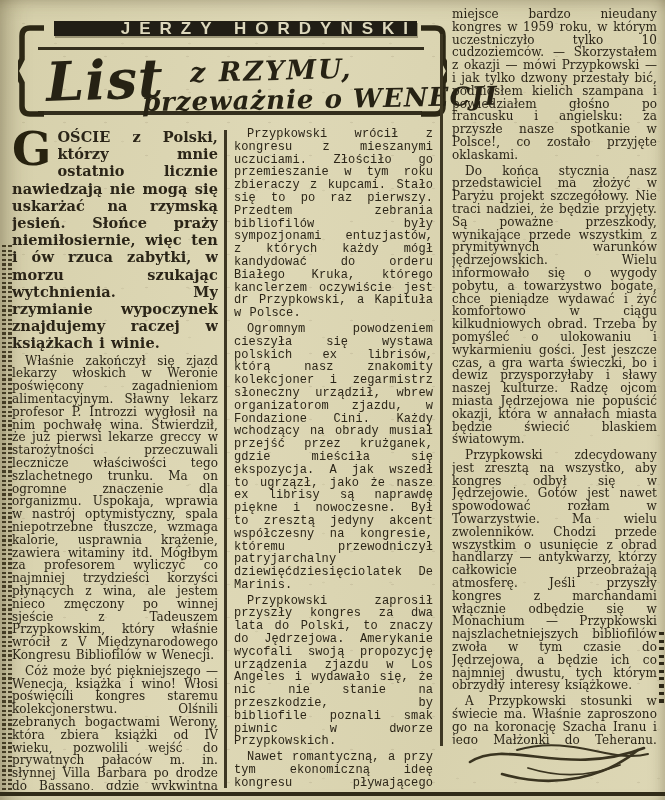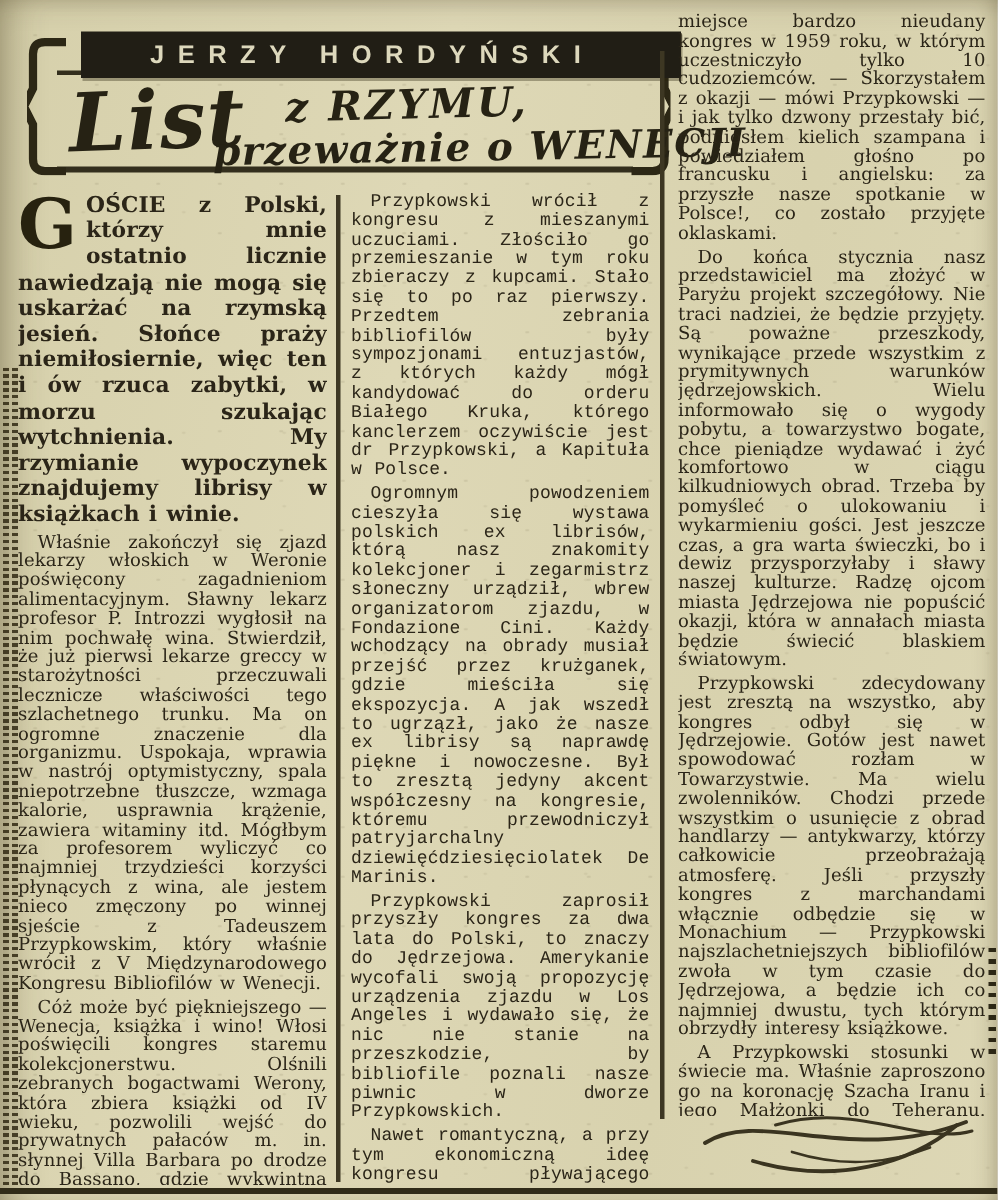--- a/index.html
+++ b/index.html
@@ -11,22 +11,22 @@
       radial-gradient(rgba(70,58,30,.07) 1px, transparent 1.5px),
       linear-gradient(100deg,#d6d0ab 0%,#ded8b6 38%,#d8d2ae 70%,#ddd7b5 100%);
     background-size:41px 33px,67px 49px,100% 100%;
     background-position:3px 7px,22px 19px,0 0;
     box-shadow:inset 22px 0 28px -20px rgba(60,48,20,.45),
                inset -10px 0 16px -10px rgba(60,48,20,.35),
                inset 0 14px 22px -16px rgba(60,48,20,.30);
     color:#2b2619;
   }
   
-  .banner{position:absolute;left:54px;top:21px;width:363px;height:31px;background:#211e15;
-    display:flex;align-items:center;justify-content:flex-start;box-shadow:1px 2px 0 rgba(40,33,12,.35);padding-left:37px;}
+  .banner{position:absolute;left:54px;top:21px;width:363px;height:15px;background:#211e15;
+    display:flex;align-items:center;justify-content:flex-end;box-shadow:1px 2px 0 rgba(40,33,12,.35);}
   .banner span{font-family:"Liberation Sans",sans-serif;font-weight:bold;color:#ddd8bc;
     font-size:17px;letter-spacing:9px;white-space:nowrap;padding-left:9px;}
   .rule{position:absolute;background:#332e1d;}
   .t-list{position:absolute;left:46px;top:48px;font-size:54px;font-style:italic;font-weight:bold;
     letter-spacing:1px;color:#262214;transform:rotate(-2deg);}
   .t-line1{position:absolute;left:190px;top:55px;font-size:27px;font-style:italic;font-weight:bold;
     letter-spacing:2px;color:#262214;transform:rotate(-1.5deg);}
   .t-line2{position:absolute;left:142px;top:84px;font-size:26px;font-style:italic;font-weight:bold;
     letter-spacing:1px;color:#262214;transform:rotate(-1deg);}
   .brace{position:absolute;width:28px;height:92px;}
@@ -80,29 +80,29 @@
   <div class="vrule" id="divider1"></div>
   <div class="vrule" id="divider2"></div>
   <div id="bottomrule"></div>
   <div class="dotted">
       <i></i>
       <i></i>
     </div>
   <div class="edge-dashes"></div>
 
   <div class="col" id="col1">
-    <p class="lead"><span class="dropcap">G</span><span>OŚCIE z Polski, którzy mnie ostatnio licznie nawiedzają nie mogą się uskarżać na rzymską jesień. Słońce praży niemiłosiernie, więc ten i ów rzuca zabytki, w morzu szukając wytchnienia. My rzymianie wypoczynek znajdujemy librisy w książkach i winie.</span></p>
+    <p class="lead"><span class="dropcap">G</span><span>OŚCIE z Polski, którzy mnie ostatnio licznie nawiedzają nie mogą się uskarżać na rzymską jesień. Słońce praży niemiłosiernie, więc ten i ów rzuca zabytki, w morzu szukając wytchnienia. My rzymianie wypoczynek znajdujemy raczej w książkach i winie.</span></p>
     <p class="ind">Właśnie zakończył się zjazd lekarzy włoskich w Weronie poświęcony zagadnieniom alimentacyjnym. Sławny lekarz profesor P. Introzzi wygłosił na nim pochwałę wina. Stwierdził, że już pierwsi lekarze greccy w starożytności przeczuwali lecznicze właściwości tego szlachetnego trunku. Ma on ogromne znaczenie dla organizmu. Uspokaja, wprawia w nastrój optymistyczny, spala niepotrzebne tłuszcze, wzmaga kalorie, usprawnia krążenie, zawiera witaminy itd. Mógłbym za profesorem wyliczyć co najmniej trzydzieści korzyści płynących z wina, ale jestem nieco zmęczony po winnej sjeście z Tadeuszem Przypkowskim, który właśnie wrócił z V Międzynarodowego Kongresu Bibliofilów w Wenecji.</p>
     <p class="ind">Cóż może być piękniejszego — Wenecja, książka i wino! Włosi poświęcili kongres staremu kolekcjonerstwu. Olśnili zebranych bogactwami Werony, która zbiera książki od IV wieku, pozwolili wejść do prywatnych pałaców m. in. słynnej Villa Barbara po drodze do Bassano, gdzie wykwintna kolekcja ma oprawę z fresków Veronese'a. Zbieracze na przemian chwalili się swoimi cymeliami (szczególnie cenne i stare obiekty biblioteczne), ostatnio nabytymi. Szwajcar Bodmer na przykład kupił za parę milionów dolarów pierwsze wydania Petrarki i Manifestu Komunistycznego, a oprócz tego szkice Rafaela, Leonarda da Vinci, Michała Anioła i Rembrandta.</p>
   </div>
 
   <div class="col" id="col2">
     <p class="ind">Przypkowski wrócił z kongresu z mieszanymi uczuciami. Złościło go przemieszanie w tym roku zbieraczy z kupcami. Stało się to po raz pierwszy. Przedtem zebrania bibliofilów były sympozjonami entuzjastów, z których każdy mógł kandydować do orderu Białego Kruka, którego kanclerzem oczywiście jest dr Przypkowski, a Kapituła w Polsce.</p>
     <p class="ind">Ogromnym powodzeniem cieszyła się wystawa polskich ex librisów, którą nasz znakomity kolekcjoner i zegarmistrz słoneczny urządził, wbrew organizatorom zjazdu, w Fondazione Cini. Każdy wchodzący na obrady musiał przejść przez krużganek, gdzie mieściła się ekspozycja. A jak wszedł to ugrzązł, jako że nasze ex librisy są naprawdę piękne i nowoczesne. Był to zresztą jedyny akcent współczesny na kongresie, któremu przewodniczył patryjarchalny dziewięćdziesięciolatek De Marinis.</p>
-    <p class="ind">Przypkowski zaprosił przyszły kongres za dwa lata do Polski, to znaczy do Jędrzejowa. Amerykanie wycofali swoją propozycję urządzenia zjazdu w Los Angeles i wydawało się, że nic nie stanie na przeszkodzie, by bibliofile poznali nasze piwnic w dworze Przypkowskich.</p>
+    <p class="ind">Przypkowski zaprosił przyszły kongres za dwa lata do Polski, to znaczy do Jędrzejowa. Amerykanie wycofali swoją propozycję urządzenia zjazdu w Los Angeles i wydawało się, że nic nie stanie na przeszkodzie, by bibliofile poznali smak piwnic w dworze Przypkowskich.</p>
     <p class="ind">Nawet romantyczną, a przy tym ekonomiczną ideę kongresu pływającego odsunięto na dalsze lata. Statek z bibliofilami ma wyjechać z Marsylii i w ciągu dwu tygodni objechać biblioteki na Malcie, w Palermo, Atenach, Stambule, Aleksandrii i Kairze. Obrady, noclegi i wikt na statku oczywiście nieco lepszym niż nasze „Mazowsze”.</p>
 
   </div>
 
   <div class="col" id="col3">
     <p>miejsce bardzo nieudany kongres w 1959 roku, w którym uczestniczyło tylko 10 cudzoziemców. — Skorzystałem z okazji — mówi Przypkowski — i jak tylko dzwony przestały bić, podniosłem kielich szampana i powiedziałem głośno po francusku i angielsku: za przyszłe nasze spotkanie w Polsce!, co zostało przyjęte oklaskami.</p>
     <p class="ind">Do końca stycznia nasz przedstawiciel ma złożyć w Paryżu projekt szczegółowy. Nie traci nadziei, że będzie przyjęty. Są poważne przeszkody, wynikające przede wszystkim z prymitywnych warunków jędrzejowskich. Wielu informowało się o wygody pobytu, a towarzystwo bogate, chce pieniądze wydawać i żyć komfortowo w ciągu kilkudniowych obrad. Trzeba by pomyśleć o ulokowaniu i wykarmieniu gości. Jest jeszcze czas, a gra warta świeczki, bo i dewiz przysporzyłaby i sławy naszej kulturze. Radzę ojcom miasta Jędrzejowa nie popuścić okazji, która w annałach miasta będzie świecić blaskiem światowym.</p>
     <p class="ind">Przypkowski zdecydowany jest zresztą na wszystko, aby kongres odbył się w Jędrzejowie. Gotów jest nawet spowodować rozłam w Towarzystwie. Ma wielu zwolenników. Chodzi przede wszystkim o usunięcie z obrad handlarzy — antykwarzy, którzy całkowicie przeobrażają atmosferę. Jeśli przyszły kongres z marchandami włącznie odbędzie się w Monachium — Przypkowski najszlachetniejszych bibliofilów zwoła w tym czasie do Jędrzejowa, a będzie ich co najmniej dwustu, tych którym obrzydły interesy książkowe.</p>
     <p class="ind">A Przypkowski stosunki w świecie ma. Właśnie zaproszono go na koronację Szacha Iranu i jego Małżonki do Teheranu. Niestety 26 października nie mógł być w Iranie, bo w dwa dni później wydawał bankiet imieninowy w Jędrzejowie. Wygląda młodo i czerstwo, a w każdym razie nie na 63 lata, którymi się chlubi. Pytam jak konserwował młodość. — Ani kobiet, ani wódki, a poza tym radzę zażywać tabakę — odpowiada. W tym momencie podsunął mi pod nos tabakierę, która oczywiście kiedyś należała do jednego z jego królewskich kuzynów.</p>
   </div>

